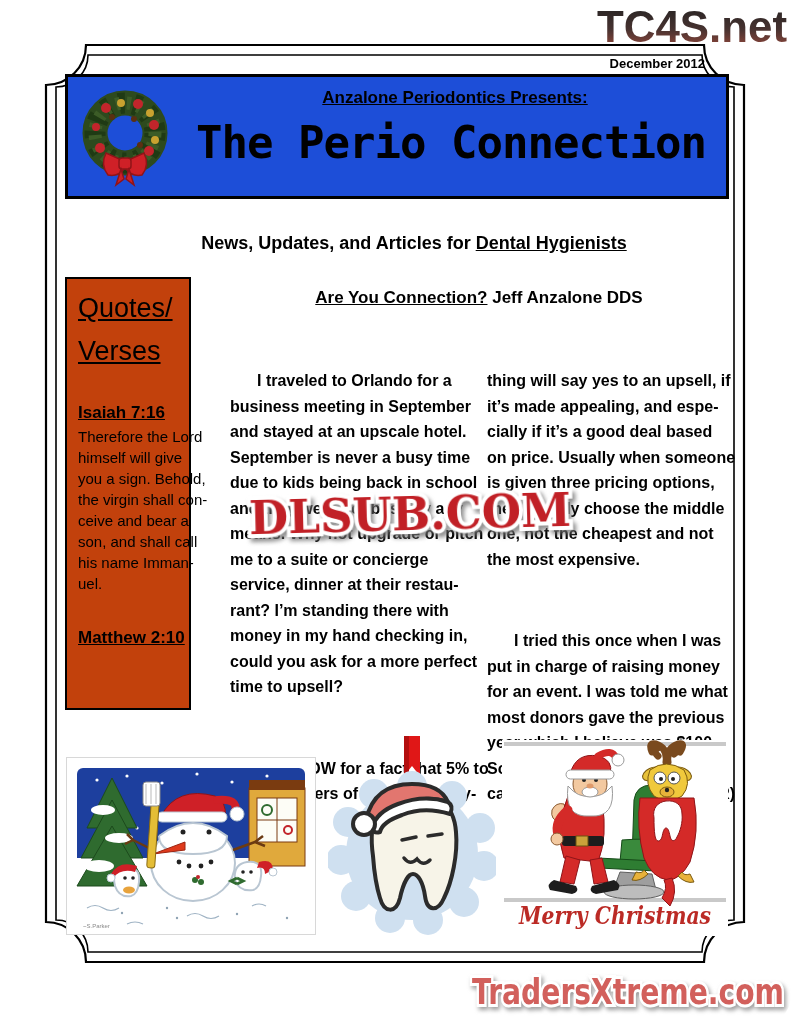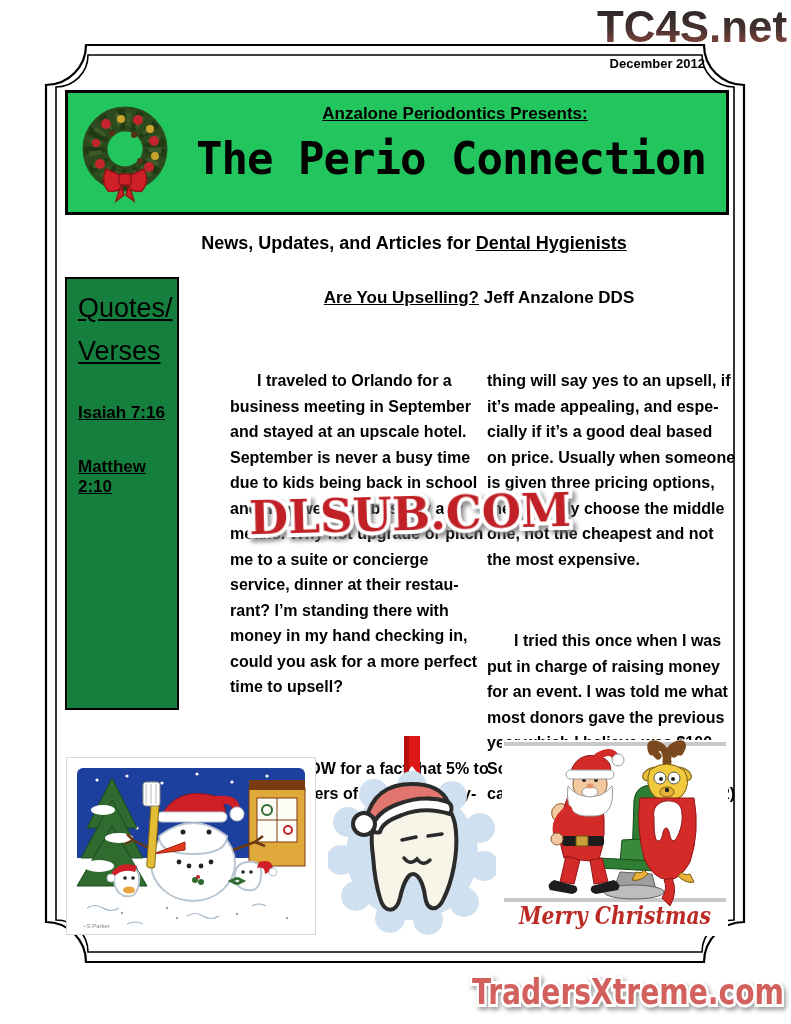--- a/index.html
+++ b/index.html
@@ -12,34 +12,34 @@
   #frame{left:0;top:0;pointer-events:none;}
 
   
   #wm-top{left:594px;top:1px;width:197px;height:48px;}
 
   
   #date{left:480px;top:56px;width:225px;text-align:right;
         font-size:13px;font-weight:bold;}
 
   
-  #masthead{left:65px;top:90px;width:658px;height:119px;border:3px solid #000;background:#22c55e;}
+  #masthead{left:65px;top:74px;width:658px;height:119px;border:3px solid #000;background:#1d4ed8;}
   #wreath{position:absolute;left:8px;top:8px;}
   #kicker-wrap{position:absolute;left:120px;right:4px;top:11px;text-align:center;}
   #kicker{font-size:17px;font-weight:bold;text-decoration:underline;}
   #title-wrap{position:absolute;left:110px;right:2px;top:40px;text-align:center;}
   #newsletter-title{font-family:"DejaVu Sans Mono",monospace;font-weight:bold;font-size:44px;
         letter-spacing:-1px;white-space:nowrap;}
 
   
   #subtitle{left:83px;top:233px;width:662px;text-align:center;font-size:18px;font-weight:bold;}
   #subtitle .ul{text-decoration:underline;}
 
   
-  #quotes-box{left:65px;top:277px;width:114px;height:433px;border:2px solid #000;background:#15803d;
+  #quotes-box{left:65px;top:277px;width:126px;height:433px;border:2px solid #000;background:#c2410c;
         padding:8px 0 0 11px;box-sizing:border-box;}
   .q-title{font-size:27px;line-height:43px;font-weight:normal;}
   .q-title span{text-decoration:underline;}
   .q-ref{font-size:17px;font-weight:bold;text-decoration:underline;margin-top:26px;}
   .q-text{font-size:15px;line-height:21px;margin-top:3px;white-space:pre;}
   #q-entry-0 .q-ref{margin-top:30px;}
   #q-entry-1 .q-ref{margin-top:34px;}
 
   
   #article{left:228px;top:288px;width:502px;}
@@ -131,29 +131,37 @@
     <span>News, Updates, and Articles for </span><span class="ul">Dental Hygienists</span>
   </div>
 
   <div id="quotes-box" class="abs">
     <div class="q-title">
       <span>Quotes/</span><br>
       <span>Verses</span>
     </div>
     <div id="q-entry-0">
       <div class="q-ref">Isaiah 7:16</div>
+      <div class="q-text">Therefore the Lord
+himself will give
+you a sign. Behold,
+the virgin shall con-
+ceive and bear a
+son, and shall call
+his name Imman-
+uel.</div>
     </div>
     <div id="q-entry-1">
       <div class="q-ref">Matthew 2:10</div>
     </div>
   </div>
 
   <div id="article" class="abs">
     <div id="headline">
-      <span class="ul">Are You Upselling?</span><span> Jeff Anzalone DDS</span>
+      <span class="ul">Are You Connection?</span><span> Jeff Anzalone DDS</span>
     </div>
     <div id="col1" class="col">
       <p class="para indent">I traveled to Orlando for a
 business meeting in September
 and stayed at an upscale hotel.
 September is never a busy time
 due to kids being back in school
 and they were not busy by any
 means. Why not upgrade or pitch
 me to a suite or concierge

